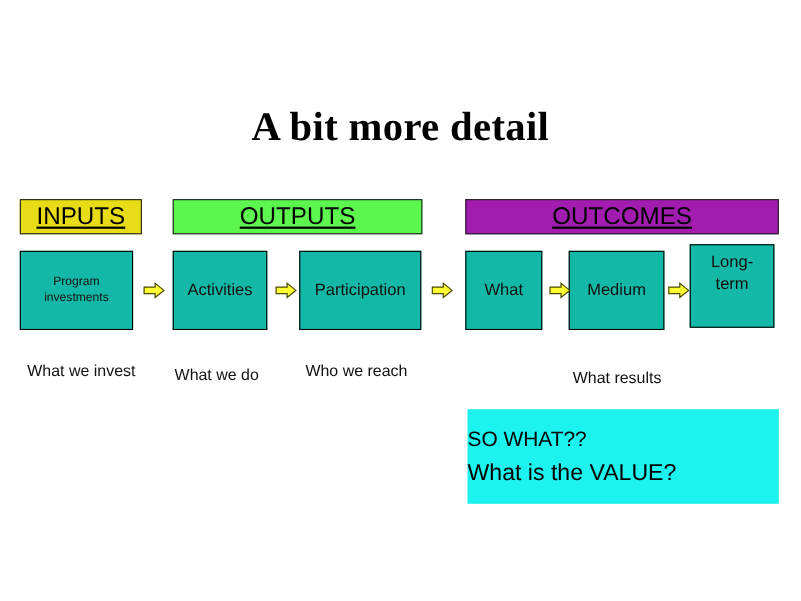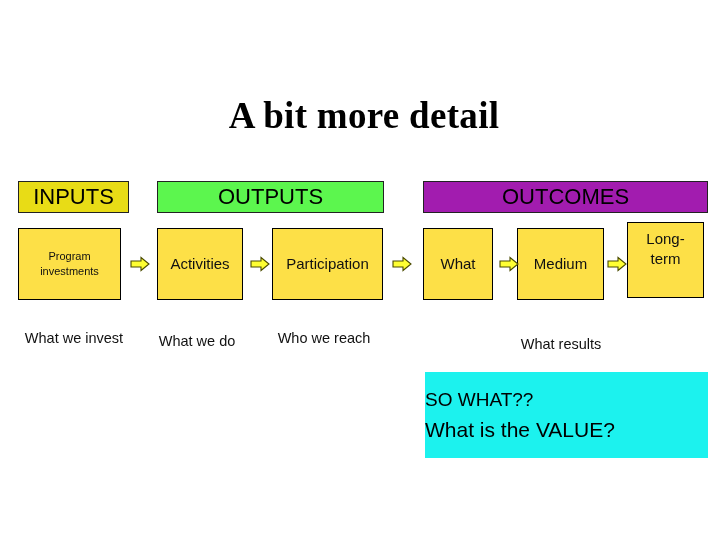--- a/index.html
+++ b/index.html
@@ -39,36 +39,37 @@
   .band {
     position: absolute;
     box-sizing: border-box;
     border: 1px solid #222222;
     display: flex;
     align-items: center;
     justify-content: center;
     font-size: 22px;
     color: #000000;
     line-height: 1;
+    text-decoration: underline;
   }
   .band-inputs {
     left: 18px;  top: 181px;  width: 111px;  height: 32px;
   }
   .band-outputs {
     left: 157px; top: 181px;  width: 227px;  height: 32px;
   }
   .band-outcomes {
     left: 423px; top: 181px;  width: 285px;  height: 32px;
   }
 
   
   .stage-box {
     position: absolute;
     box-sizing: border-box;
-    background: #fde047;
+    background: #14b8a6;
     border: 1.6px solid #000000;
     display: flex;
     align-items: center;
     justify-content: center;
     text-align: center;
     font-size: 15px;
     color: #111111;
     line-height: 1.35;
     padding: 0 4px;
   }

